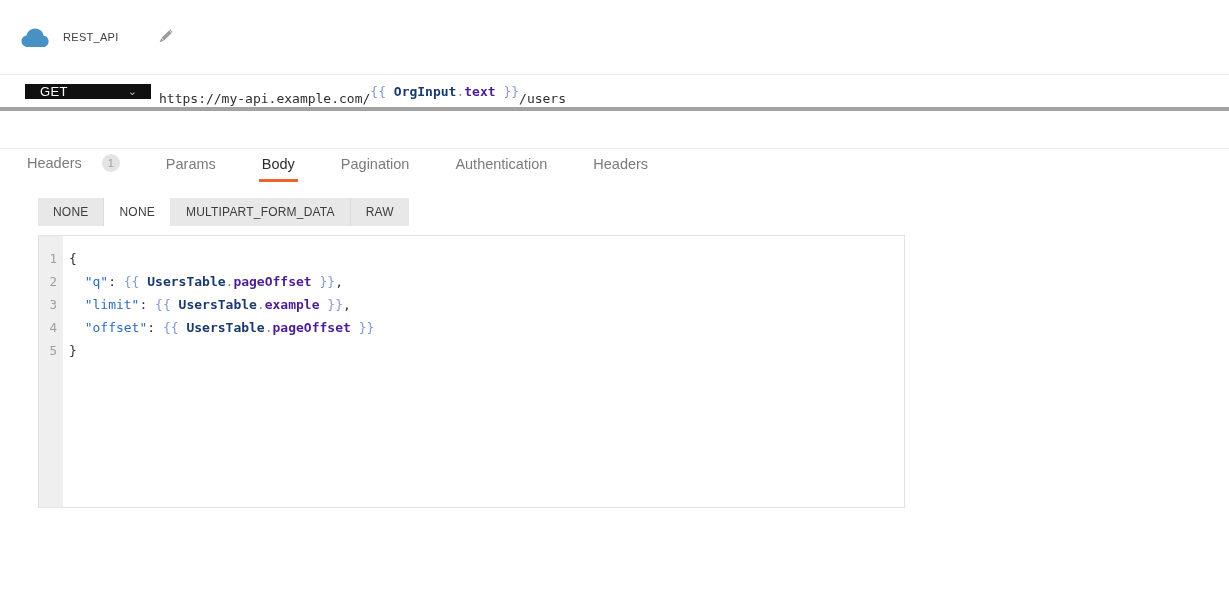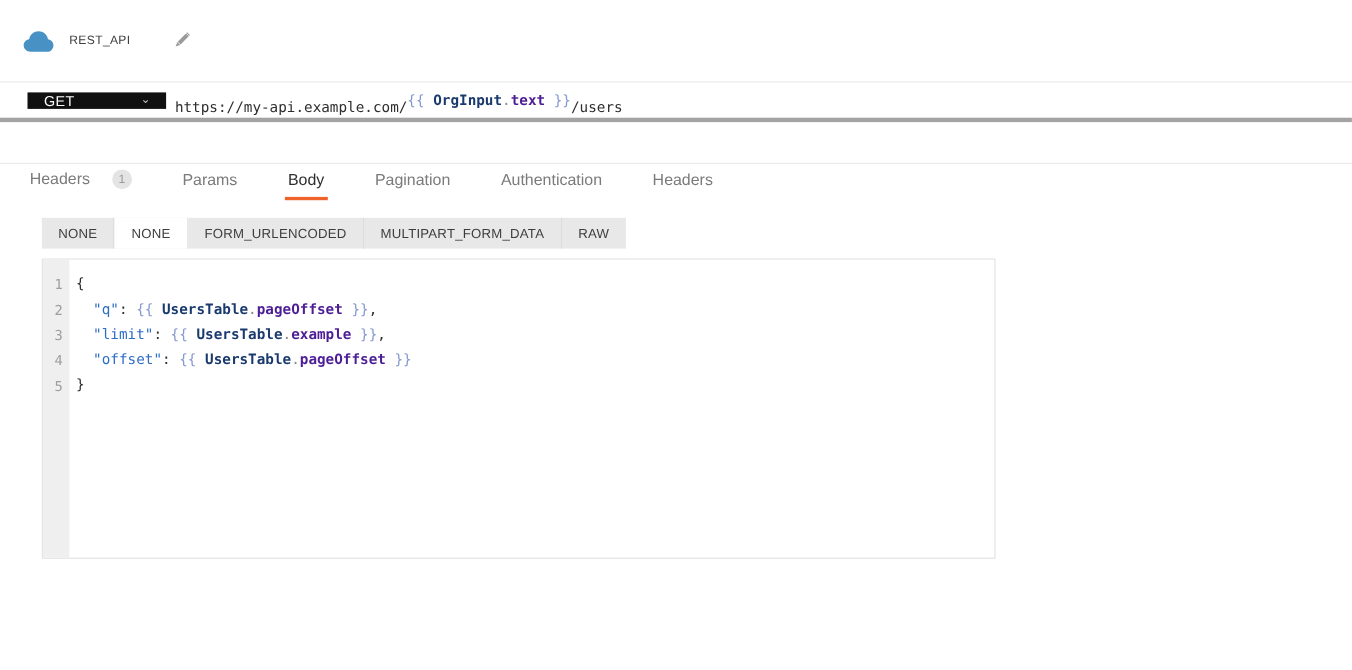--- a/index.html
+++ b/index.html
@@ -135,21 +135,20 @@
     </div>
     <div class="tab">
       <span>Headers</span>
     </div>
   </div>
 
 
 <div class="segbar">
     <div class="seg">NONE</div>
     <div class="seg active">NONE</div>
-    <div class="seg">FORM_URLENCODED</div>
     <div class="seg">MULTIPART_FORM_DATA</div>
     <div class="seg">RAW</div>
   </div>
 
 
 <div class="editor">
   <div class="gutter">
       <div class="ln">1</div>
       <div class="ln">2</div>
       <div class="ln">3</div>

